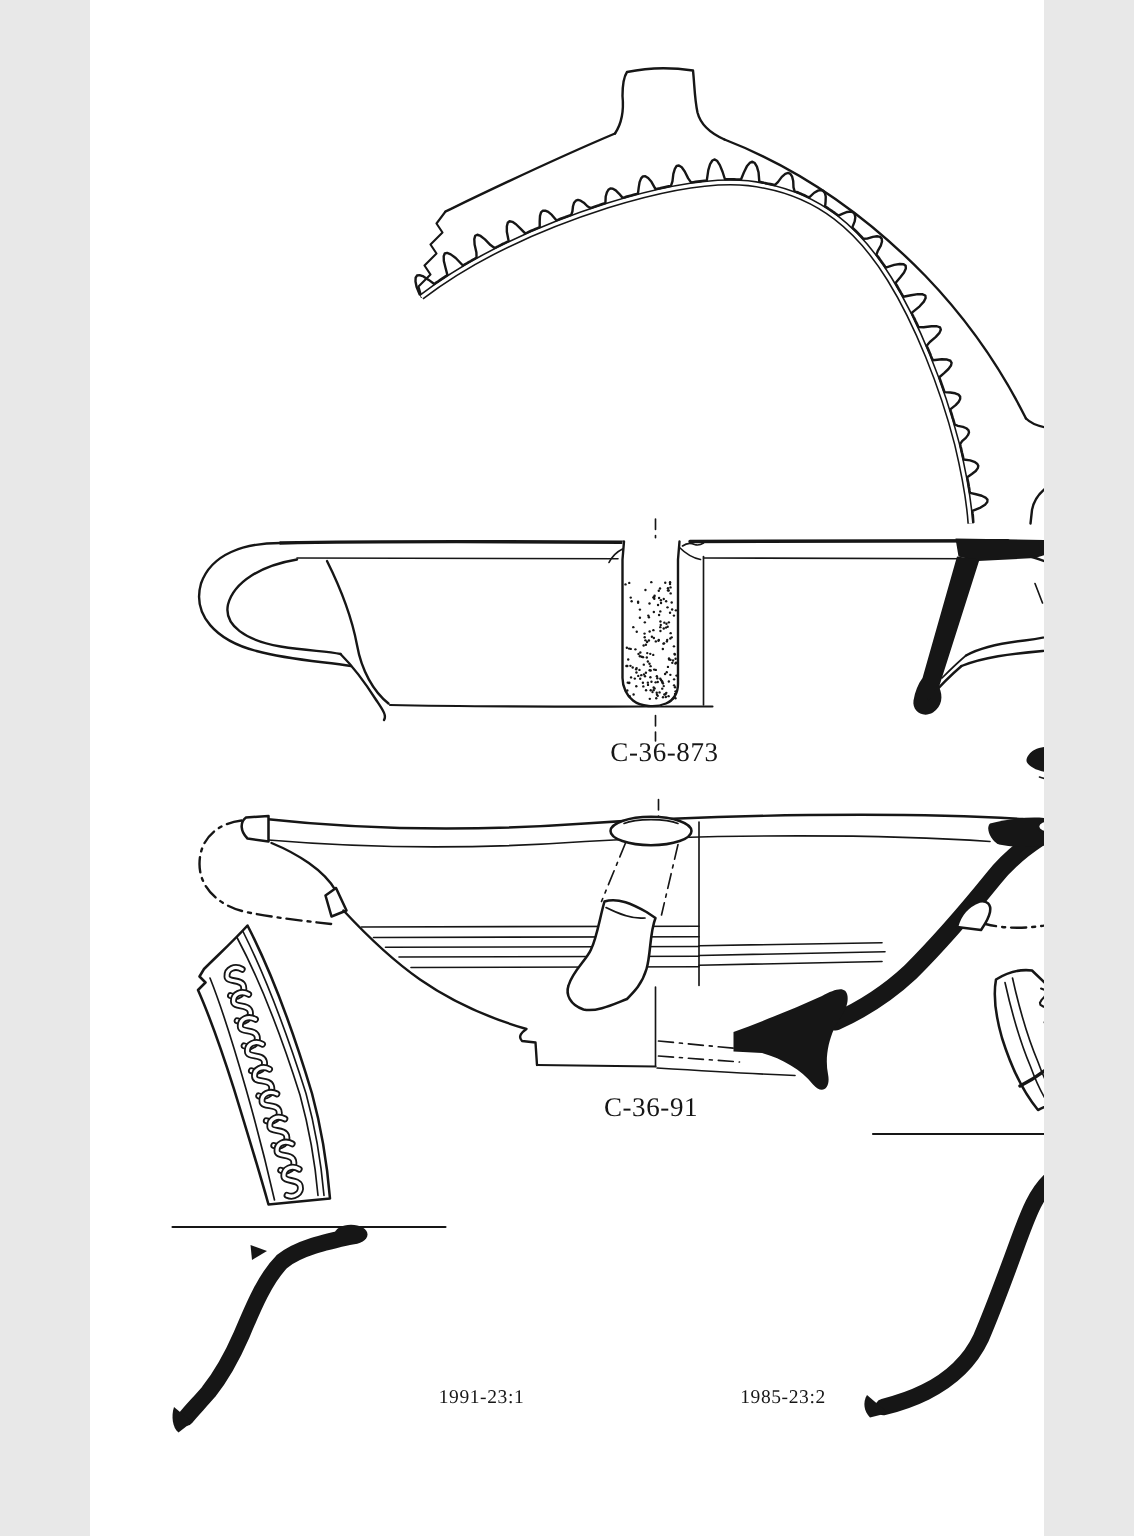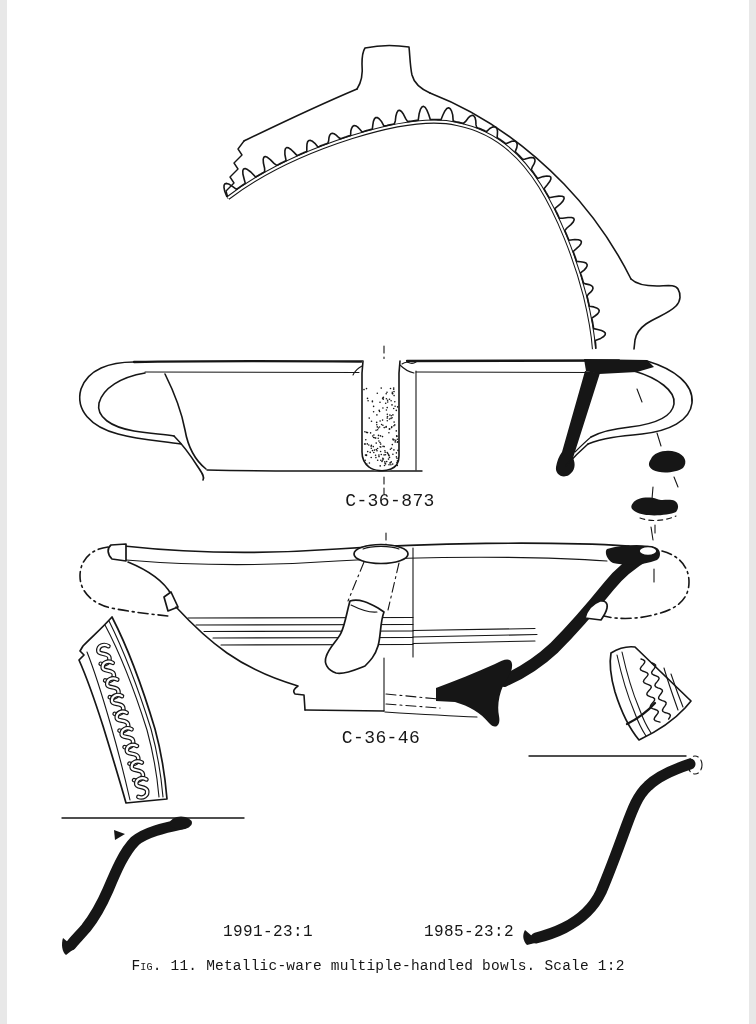--- a/index.html
+++ b/index.html
@@ -1,41 +1,41 @@
 <!DOCTYPE html>
 <html style="--ink: #161616; --paper: #ffffff;"><head>
 <meta charset="utf-8">
 <style>
   :root{ --ink:#161616; --paper:#ffffff; }
   html,body{ margin:0; padding:0; background:#e8e8e8; }
   .page{
-    position:relative; width:742px; height:1024px; margin:0 auto;
+    position:relative; width:636px; height:1024px; margin:0 auto;
     background:var(--paper); overflow:hidden;
-    font-family:Liberation Mono, monospace; color:var(--ink);
+    font-family:Liberation Serif, serif; color:var(--ink);
   }
   svg{ position:absolute; left:0; top:0; }
   .ln{ fill:none; stroke:var(--ink); stroke-width:1.6; stroke-linecap:round; stroke-linejoin:round; }
   .ln-thin{ stroke-width:1.1; }
   .ln-med{ stroke-width:1.4; }
   .ln-thick{ stroke-width:2.3; }
   .fillink{ fill:var(--ink); stroke:none; }
   .wfill{ fill:#ffffff; stroke:var(--ink); stroke-width:1.7; stroke-linejoin:round; }
   .wfill-only{ fill:#ffffff; stroke:none; }
   .dbl-outer{ fill:none; stroke:var(--ink); stroke-width:4.2; }
   .dbl-inner{ fill:none; stroke:#ffffff; stroke-width:2.1; }
   .dash{ stroke-dasharray:5 4; }
   .dashdot{ stroke-dasharray:10 4 2 4; }
   .band{ fill:none; stroke:var(--ink); stroke-width:12; stroke-linecap:round; stroke-linejoin:round; }
   .band-sm{ fill:none; stroke:var(--ink); stroke-width:11; stroke-linecap:round; stroke-linejoin:round; }
   .guide{ fill:none; stroke:none; }
   .cat-label{
     position:absolute; transform:translateX(-50%);
     font-size:18px; letter-spacing:.4px; white-space:nowrap;
   }
-  .cat-label.small{ font-size:16px; }
+  .cat-label.small{ font-size:13px; }
   .caption{
     position:absolute; left:0; right:0; text-align:center;
     font-size:14.5px; letter-spacing:.2px;
   }
   .caption .figlab{ font-variant:small-caps; }
 </style>
 </head>
 <body>
 
 <div class="page">
@@ -368,20 +368,17 @@
 
     <g>
       <path class="ln ln-med" d="M 522,756 L 679,756"></path>
       <ellipse class="ln ln-thin dash" cx="688" cy="765" rx="7" ry="9"></ellipse>
       <path class="band-sm" d="M 683,764 C 665,770 650,777 641,786 C 631,795 626,808 619,827 C 611,849 603,871 594,892 C 586,909 573,920 557,928 C 547,933 537,936 529,938"></path>
       <path class="fillink" d="M 518,930 L 532,942 L 520,945 C 516,941 515,935 518,930 Z"></path>
     </g>
   </svg>
 
   <div class="cat-label" style="left:383px; top:491px;">C-36-873</div>
-  <div class="cat-label" style="left:374px; top:728px;">C-36-46</div>
+  <div class="cat-label" style="left:374px; top:728px;">C-36-91</div>
   <div class="cat-label small" style="left:261px; top:923px;">1991-23:1</div>
   <div class="cat-label small" style="left:462px; top:923px;">1985-23:2</div>
 
-  <div class="caption" style="top:958px;">
-    <span class="figlab">Fig. 11.</span><span> Metallic-ware multiple-handled bowls. Scale 1:2</span>
-  </div>
 </div>
 
 </body></html>

